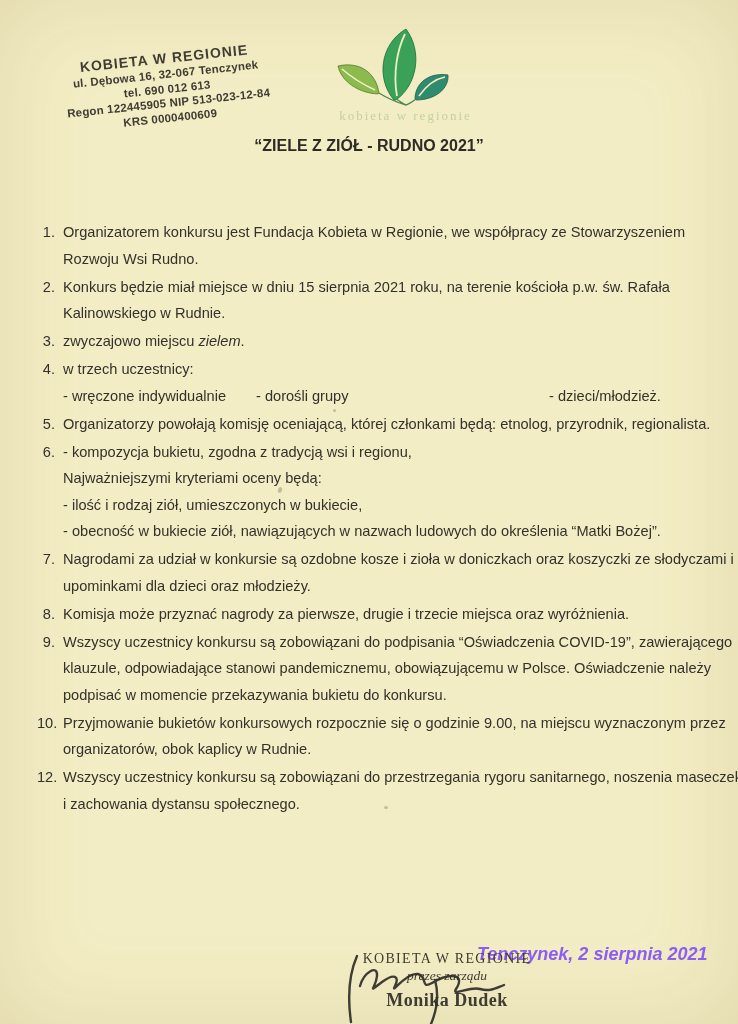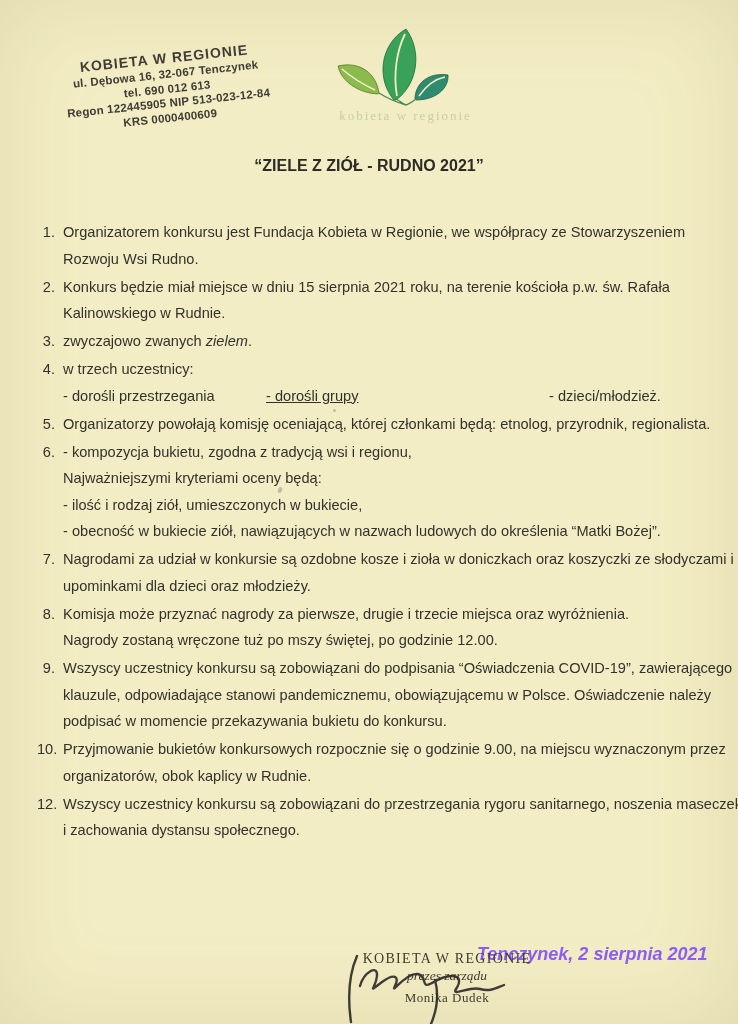--- a/index.html
+++ b/index.html
@@ -24,41 +24,41 @@
   .logo { position:absolute; left:318px; top:22px; width:175px; text-align:center; }
   .logo svg { display:block; margin:0 auto; }
   .logo-caption {
     margin-top:2px; font-size:13px; letter-spacing:2px;
     color:#c3d19d; font-family:"Liberation Serif", serif;
   }
 
   
   .title { position:absolute; top:137px; left:0; width:100%; text-align:center;
            font-weight:700; font-size:16px; color:#2d2b25; line-height:18px; }
-  .title .t2 { margin-top:20px; }
+  .title .t2 { margin-top:0; }
 
   
   ol.rules { position:absolute; top:219px; left:37px; width:668px; margin:0; padding:0;
              font-size:14.6px; line-height:26.5px; }
   ol.rules li { list-style:none; position:relative; padding-left:26px; margin:0 0 1.5px 0; }
   .num { position:absolute; left:0; top:0; width:18px; text-align:right; }
   .line { white-space:nowrap; }
   .cats { position:relative; height:26.5px; }
   .cat { position:absolute; top:0; white-space:nowrap; }
-  .cat-1 { left:0; } .cat-2 { left:203px;text-decoration:underline; } .cat-3 { left:450px;margin-left:36px; }
+  .cat-1 { left:0; } .cat-2 { left:193px; } .cat-3 { left:450px;margin-left:36px; }
   em { font-style:italic; }
 
   
   .dateline { position:absolute; left:477px; top:944px; font-size:18px;
               font-style:italic; font-weight:700; color:#8b5cf6; white-space:nowrap; }
   .footer-stamp { position:absolute; left:347px; top:951px; width:200px; text-align:center;
                   font-family:"Liberation Serif", serif; color:#3e3b30; }
   .fs-org  { font-size:14px; letter-spacing:1.3px; white-space:nowrap; }
   .fs-role { font-size:13.5px; font-style:italic; margin-top:1px; }
-  .fs-name { font-size:13px; margin-top:6px; letter-spacing:.5px; }
+  .fs-name { font-size:18px; margin-top:6px; letter-spacing:.5px;font-weight:bold; }
   .signature { position:absolute; left:338px; top:946px; }
 
   
   .speck { position:absolute; background:#9a9582; border-radius:50%; opacity:.55; }
   .speck.s1 { left:278px; top:487px; width:4px; height:6px; transform:rotate(20deg); }
   .speck.s2 { left:333px; top:409px; width:3px; height:3px; }
   .speck.s3 { left:384px; top:806px; width:4px; height:3px; }
 </style>
 </head>
 <body>
@@ -103,28 +103,28 @@
     </li>
 
     <li>
       <span class="num">2.</span>
       <div class="line">Konkurs będzie miał miejsce w dniu 15 sierpnia 2021 roku, na terenie kościoła p.w. św. Rafała</div>
       <div class="line">Kalinowskiego w Rudnie.</div>
     </li>
 
     <li>
       <span class="num">3.</span>
-      <div class="line"><span>zwyczajowo zwanych </span><em>zielem</em><span>.</span></div>
+      <div class="line"><span>zwyczajowo miejscu </span><em>zielem</em><span>.</span></div>
     </li>
 
     <li>
       <span class="num">4.</span>
       <div class="line">w trzech uczestnicy:</div>
       <div class="cats">
-        <span class="cat cat-1">- dorośli przestrzegania</span>
+        <span class="cat cat-1">- wręczone indywidualnie</span>
         <span class="cat cat-2">- dorośli grupy</span>
         <span class="cat cat-3">- dzieci/młodzież.</span>
       </div>
     </li>
 
     <li>
       <span class="num">5.</span>
       <div class="line">Organizatorzy powołają komisję oceniającą, której członkami będą: etnolog, przyrodnik, regionalista.</div>
     </li>
 
@@ -138,21 +138,20 @@
 
     <li>
       <span class="num">7.</span>
       <div class="line">Nagrodami za udział w konkursie są ozdobne kosze i zioła w doniczkach oraz koszyczki ze słodyczami i</div>
       <div class="line">upominkami dla dzieci oraz młodzieży.</div>
     </li>
 
     <li>
       <span class="num">8.</span>
       <div class="line">Komisja może przyznać nagrody za pierwsze, drugie i trzecie miejsca oraz wyróżnienia.</div>
-      <div class="line">Nagrody zostaną wręczone tuż po mszy świętej, po godzinie 12.00.</div>
     </li>
 
     <li>
       <span class="num">9.</span>
       <div class="line">Wszyscy uczestnicy konkursu są zobowiązani do podpisania “Oświadczenia COVID-19”, zawierającego</div>
       <div class="line">klauzule, odpowiadające stanowi pandemicznemu, obowiązującemu w Polsce. Oświadczenie należy</div>
       <div class="line">podpisać w momencie przekazywania bukietu do konkursu.</div>
     </li>
 
     <li>

